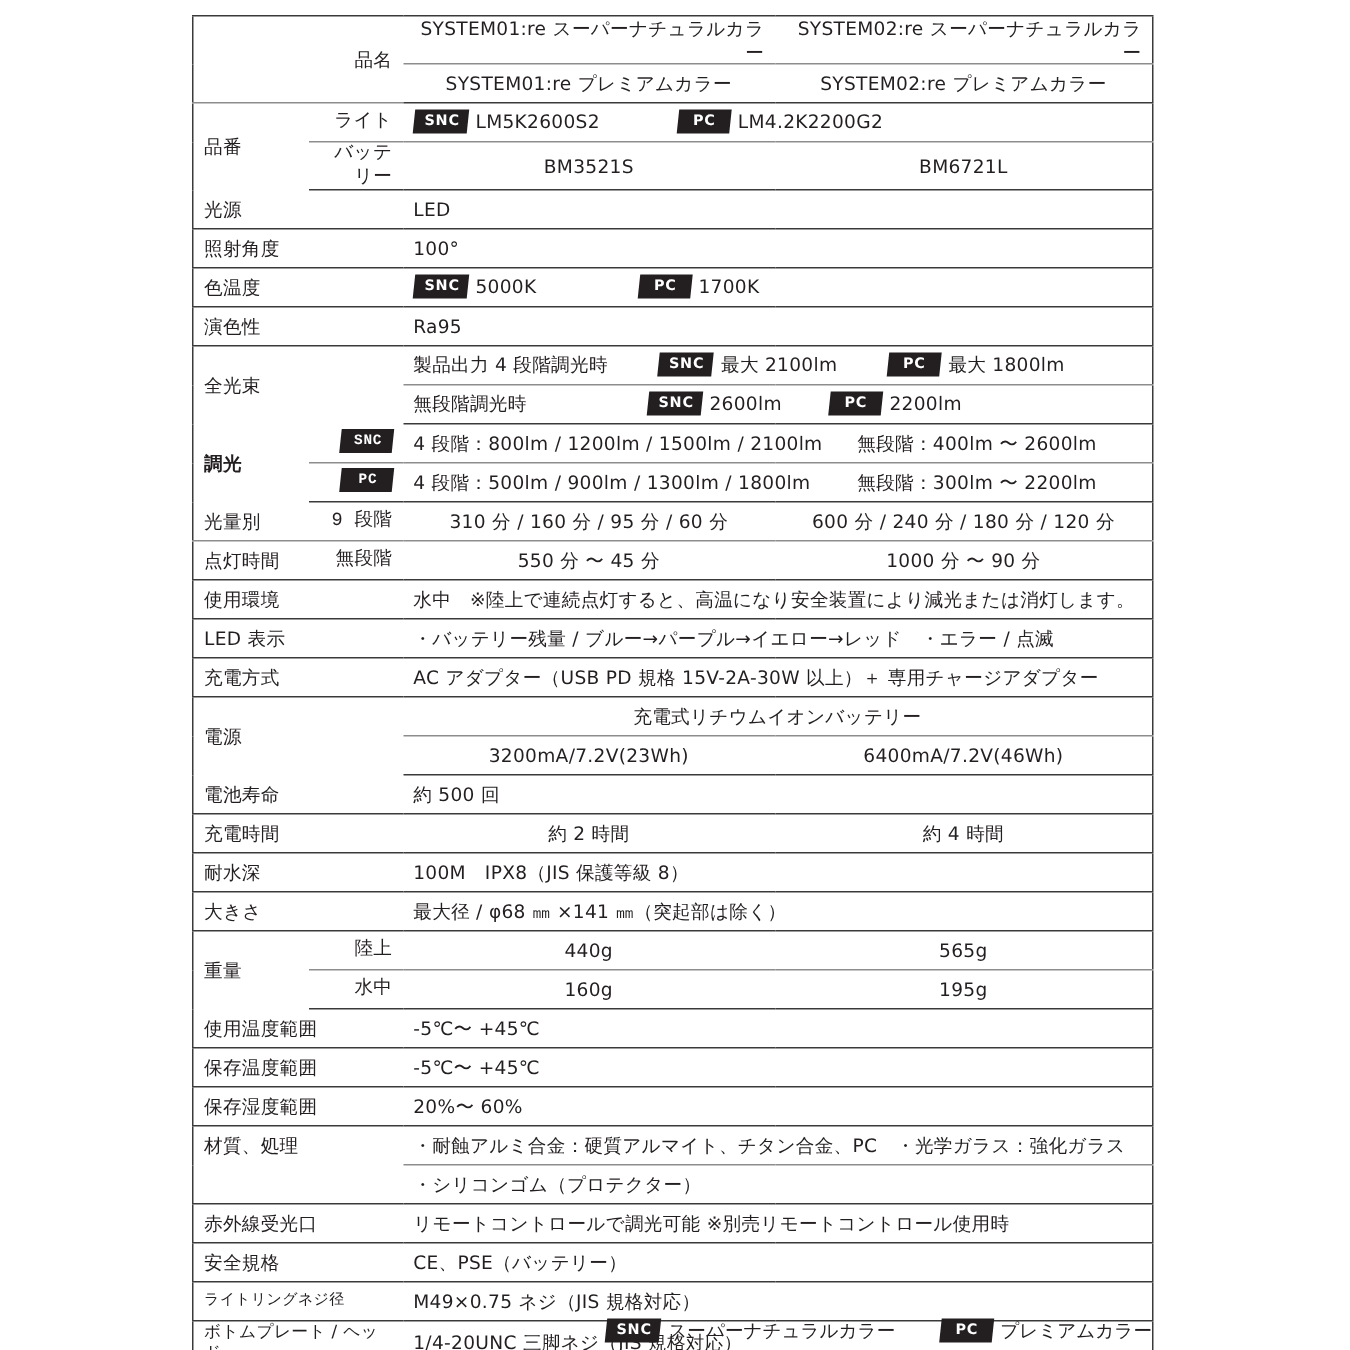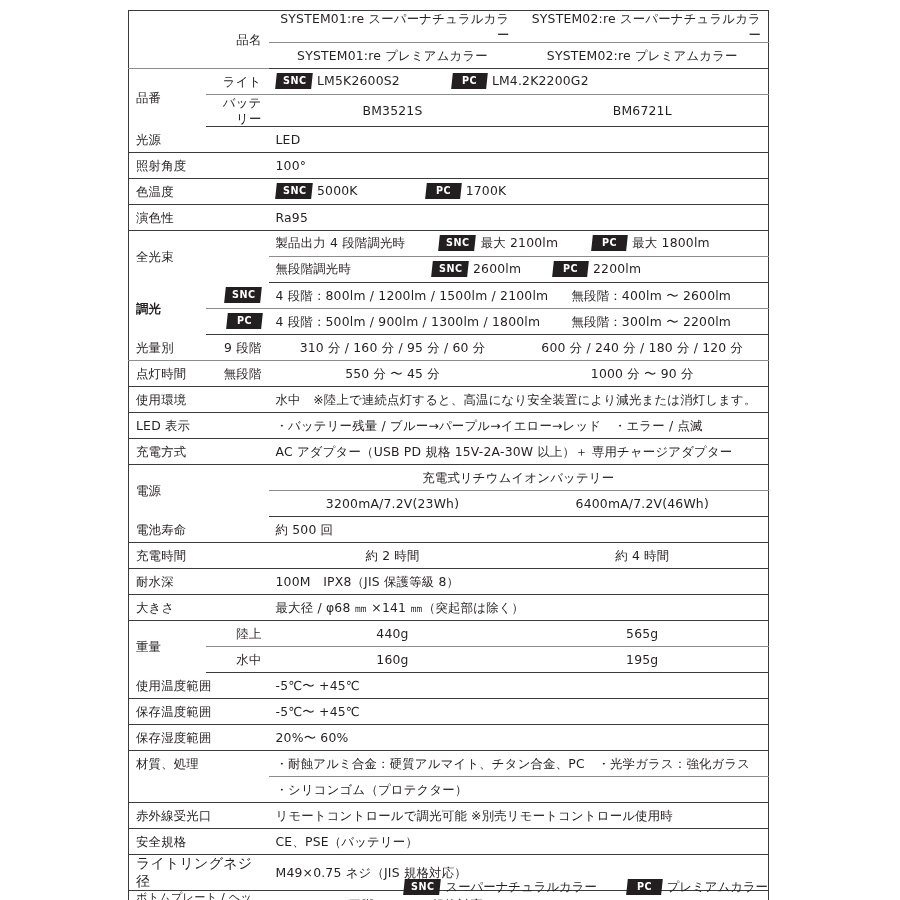--- a/index.html
+++ b/index.html
@@ -30,21 +30,21 @@
     vertical-align:middle;
     color:#231f20;
     letter-spacing:.2px;
   }
   
   table.spec{border-left:1.6px solid #3a3a3a;border-right:1.6px solid #3a3a3a;}
   table.spec tr:first-child td{border-top:1.6px solid #3a3a3a;text-align:right;}
   table.spec tr:last-child td{border-bottom:1.6px solid #3a3a3a;}
 
   .lbl{ text-align:left; }
-  .sub{ text-align:right; }
+  .sub{ text-align:right;font-family:Liberation Mono, monospace; }
   .vdiv{ border-left:1.2px solid #3a3a3a; }
   .vdiv-mid{ border-left:1.2px solid #3a3a3a; }
   .ctr{ text-align:center; }
   .nb{ border-bottom:none !important; }
   .thin{ border-bottom:1px solid #8d8d8d !important; }
 
   
   .badge{
     display:inline-block;
     background:#231f20;
@@ -271,21 +271,21 @@
         <td class="lbl" colspan="2">赤外線受光口</td>
         <td class="lbl vdiv" colspan="2">リモートコントロールで調光可能 ※別売リモートコントロール使用時</td>
       </tr>
 
       <tr>
         <td class="lbl" colspan="2">安全規格</td>
         <td class="lbl vdiv" colspan="2">CE、PSE（バッテリー）</td>
       </tr>
 
       <tr>
-        <td class="lbl" colspan="2" style="font-size:14px;">ライトリングネジ径</td>
+        <td class="lbl" colspan="2" style="font-size:10px;">ライトリングネジ径</td>
         <td class="lbl vdiv" colspan="2">M49×0.75 ネジ（JIS 規格対応）</td>
       </tr>
 
       <tr>
         <td class="lbl" colspan="2" style="font-size:11.2px;">ボトムプレート / ヘッド</td>
         <td class="lbl vdiv" colspan="2">1/4-20UNC 三脚ネジ（JIS 規格対応）</td>
       </tr>
 
     </tbody>
   </table>

